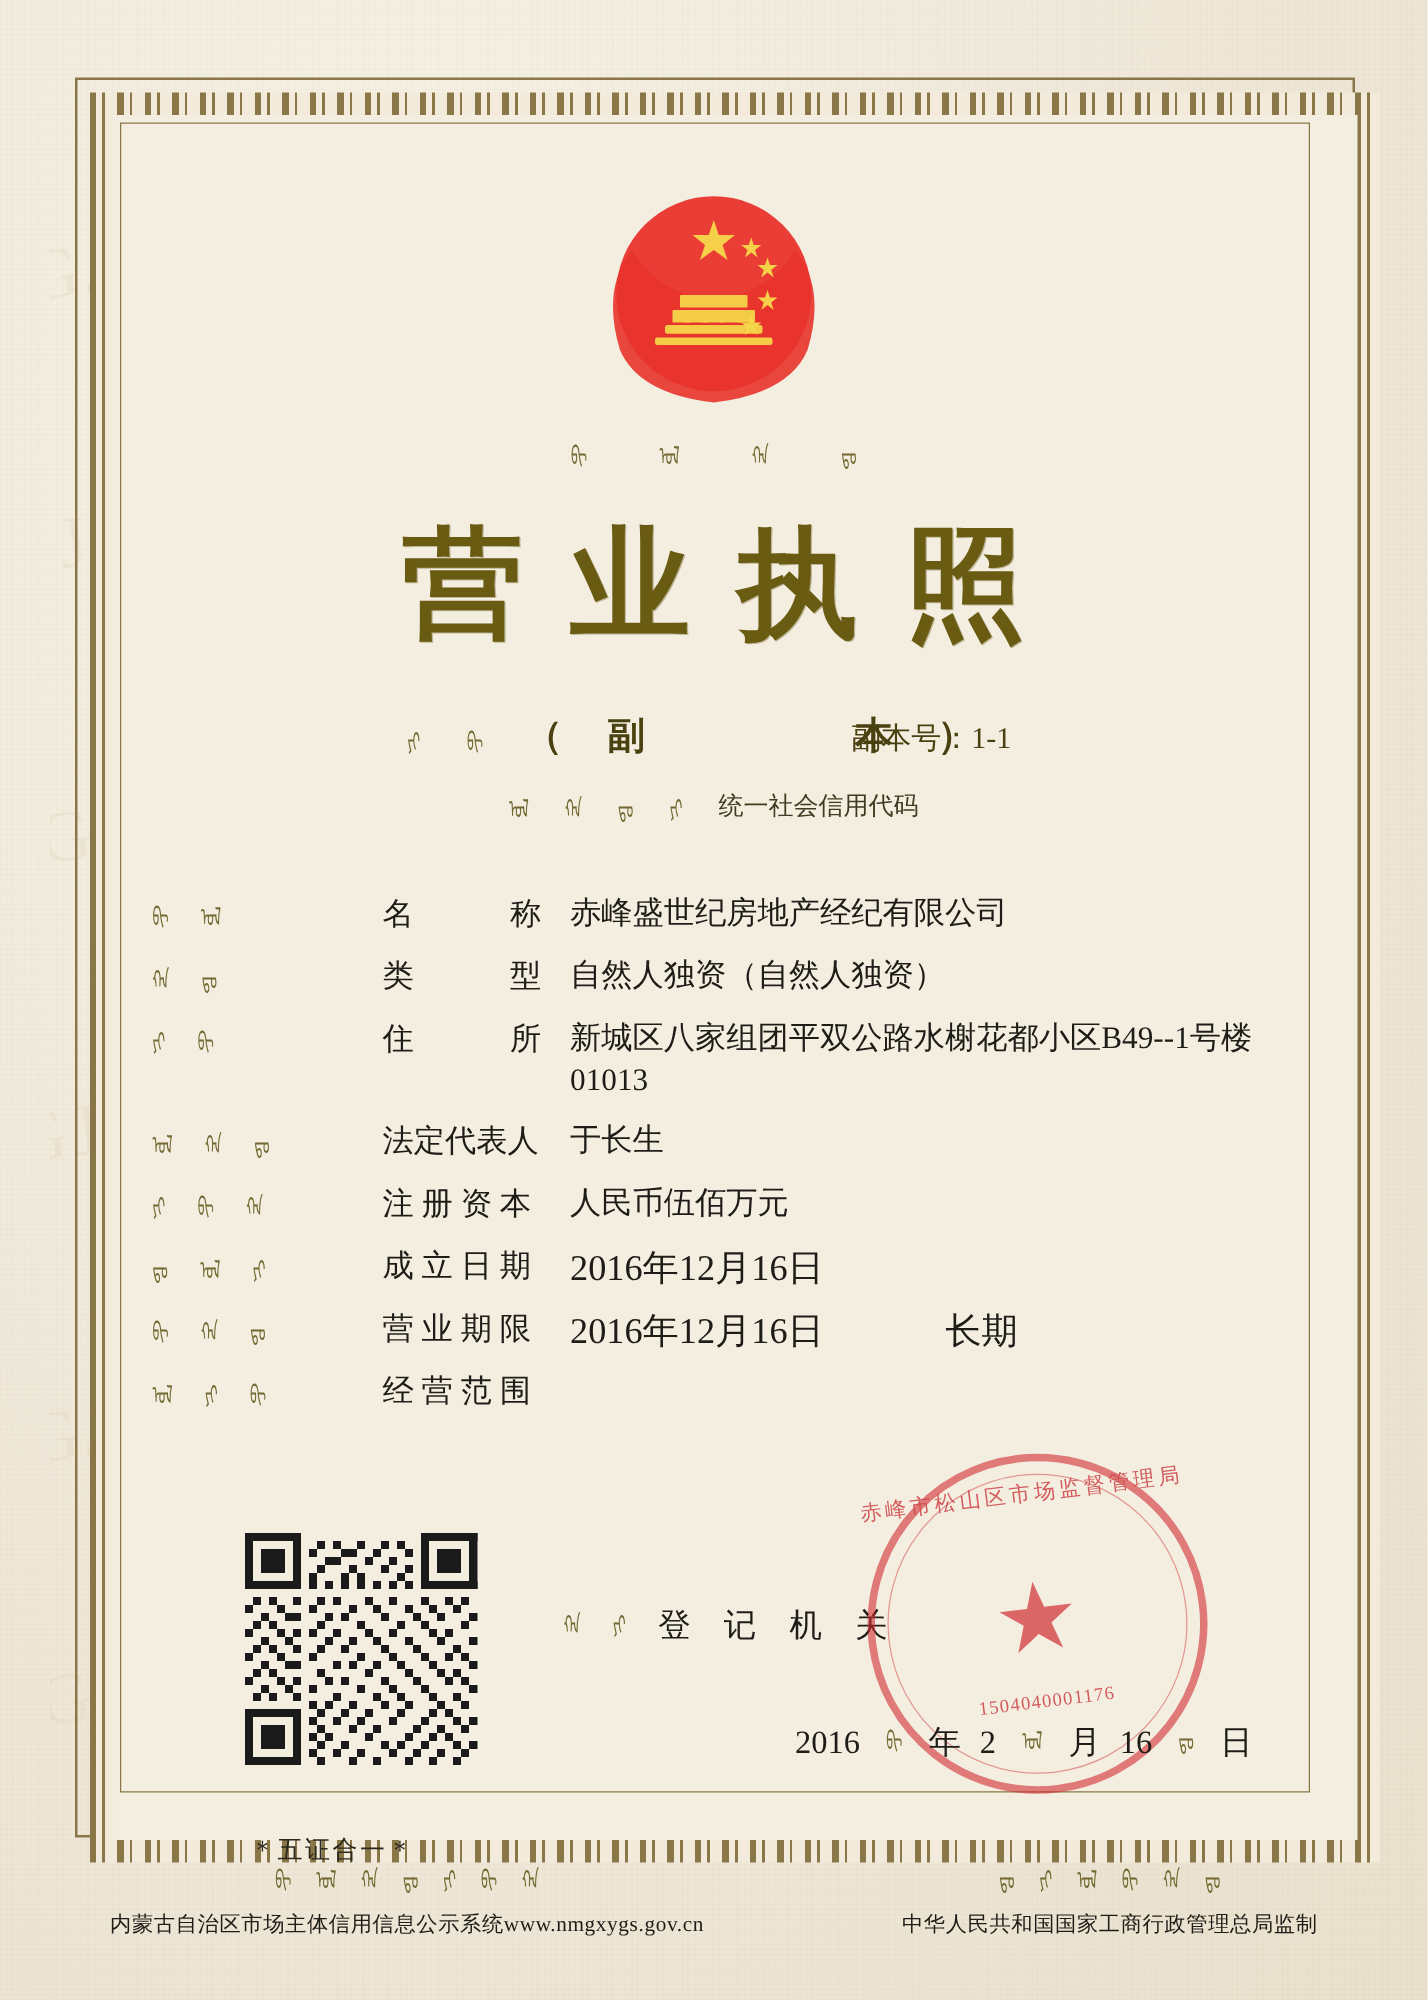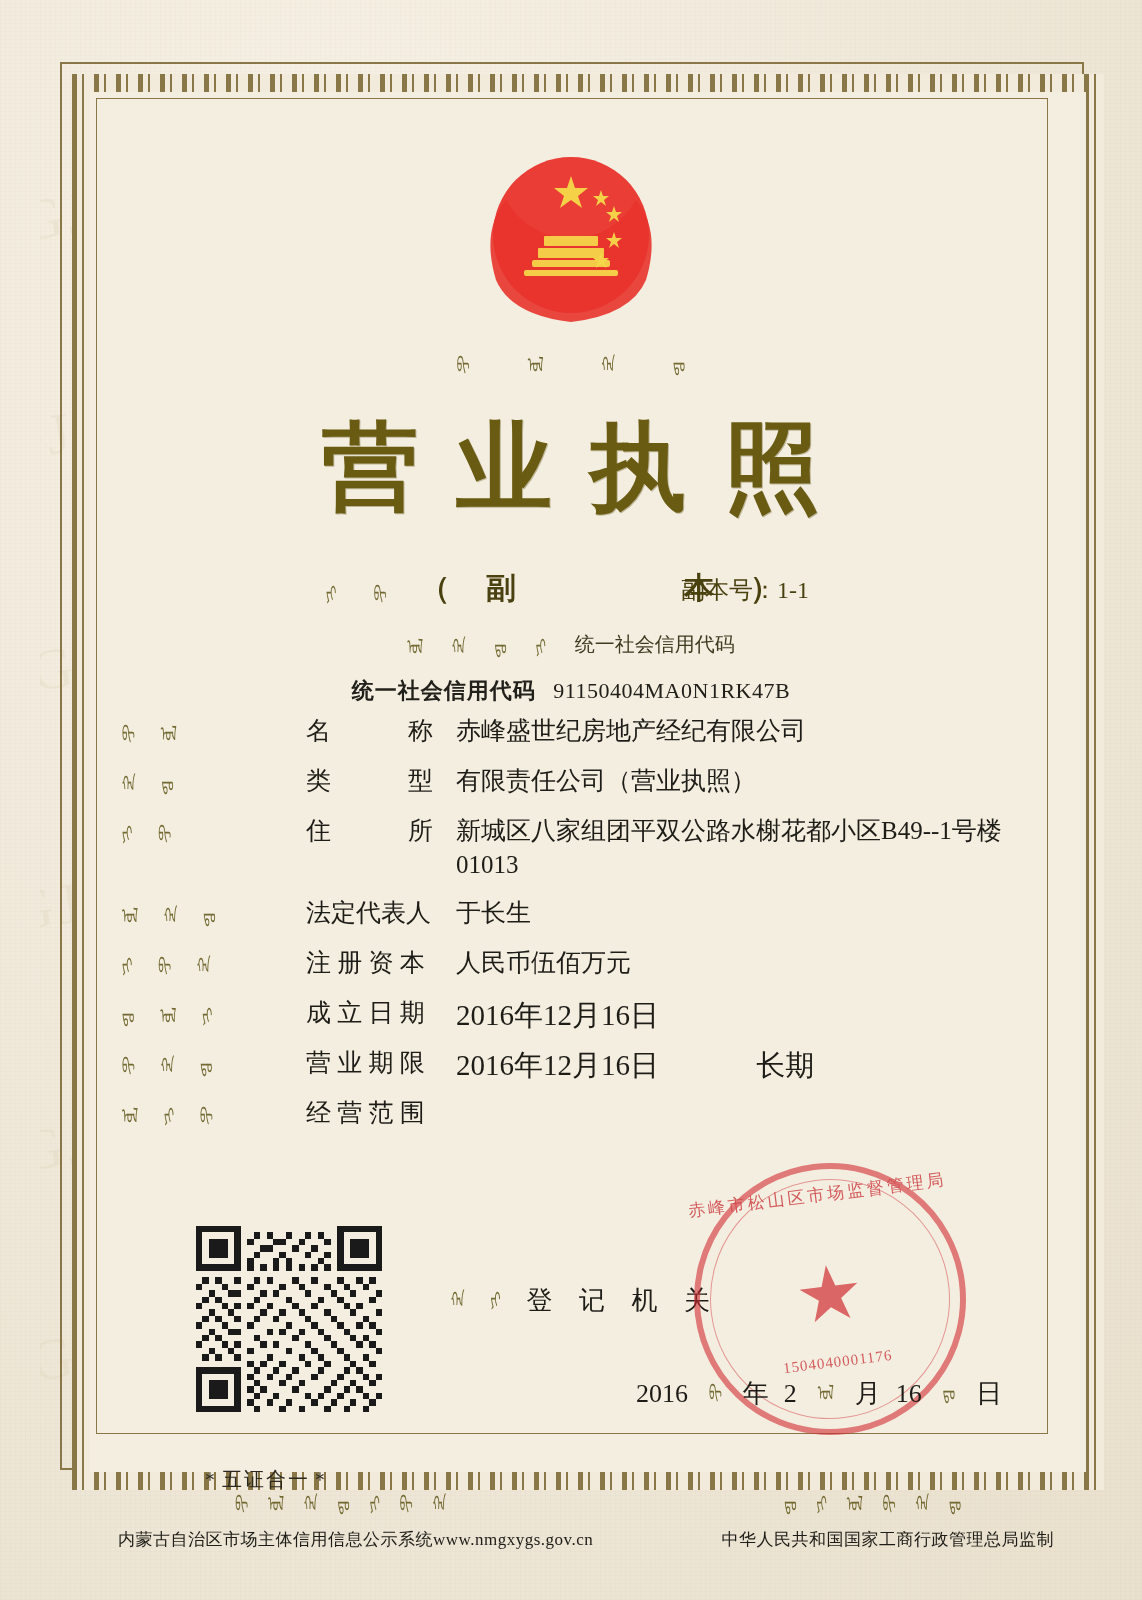--- a/index.html
+++ b/index.html
@@ -336,21 +336,20 @@
     margin-bottom: 12px;
     height: 24px;
     align-items: center;
   }
   .footer-text {
     font-family: "Liberation Serif", serif;
     font-size: 17px;
     color: #1d1c16;
     letter-spacing: 0.5px;
     white-space: nowrap;
-    margin-left: 30px;
   }
 </style>
 </head>
 <body>
 
 <div class="page">
 
   <div class="paper-texture"></div>
 
   <div class="watermark-layer">
@@ -421,43 +420,39 @@
     <div class="subtitle-no">副本号：1-1</div>
 
     <div class="credit-label-row">
       <span class="mong" style="margin-right:24px;">ᠤᠯ</span>
       <span class="mong" style="margin-right:24px;">ᠬᠠ</span>
       <span class="mong" style="margin-right:24px;">ᠳᠤ</span>
       <span class="mong" style="margin-right:24px;">ᠶᠢ</span>
       <span>统一社会信用代码</span>
     </div>
 
-    <div class="credit-code-row">
-      <span class="lbl">统一社会信用代码</span>
-      <span class="val">91150404MA0N1RK47B</span>
-    </div>
 
     <div class="fields">
 
       <div class="field">
         <div class="f-mong">
           <span class="mong">ᠪᠢ</span>
           <span class="mong">ᠤᠯ</span>
         </div>
         <div class="f-label sp3">名　　称</div>
         <div class="f-value">赤峰盛世纪房地产经纪有限公司</div>
       </div>
 
       <div class="field">
         <div class="f-mong">
           <span class="mong">ᠬᠠ</span>
           <span class="mong">ᠳᠤ</span>
         </div>
         <div class="f-label sp3">类　　型</div>
-        <div class="f-value">有限责任公司（营业执照）</div>
+        <div class="f-value">自然人独资（自然人独资）</div>
       </div>
 
       <div class="field" style="min-height:78px;">
         <div class="f-mong">
           <span class="mong">ᠶᠢ</span>
           <span class="mong">ᠪᠢ</span>
         </div>
         <div class="f-label sp3">住　　所</div>
         <div class="f-value">新城区八家组团平双公路水榭花都小区B49--1号楼01013</div>
       </div>

